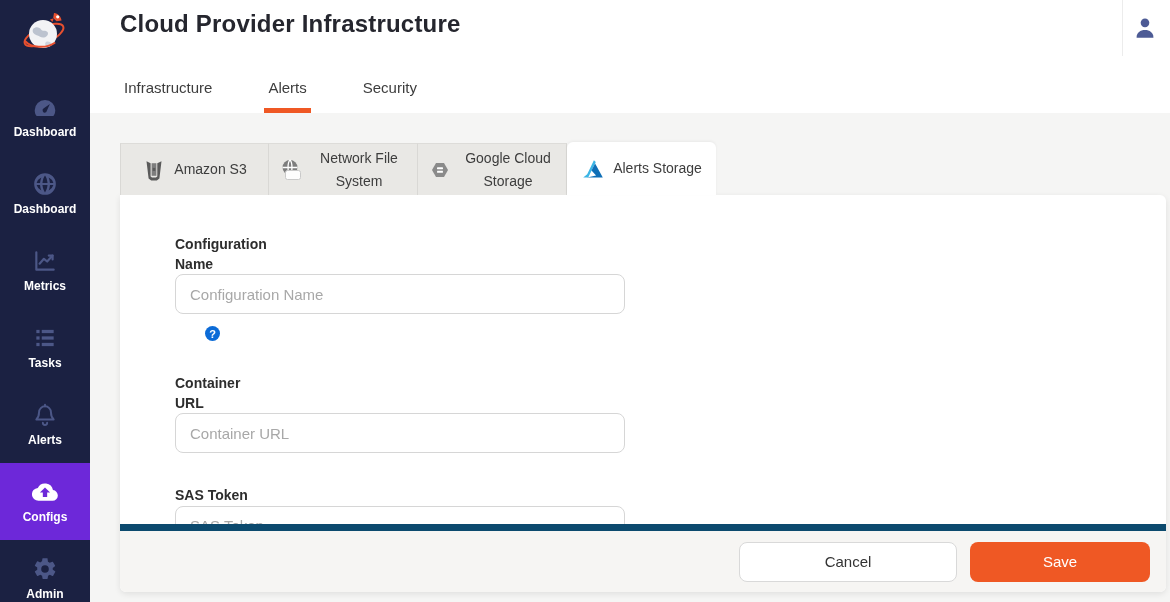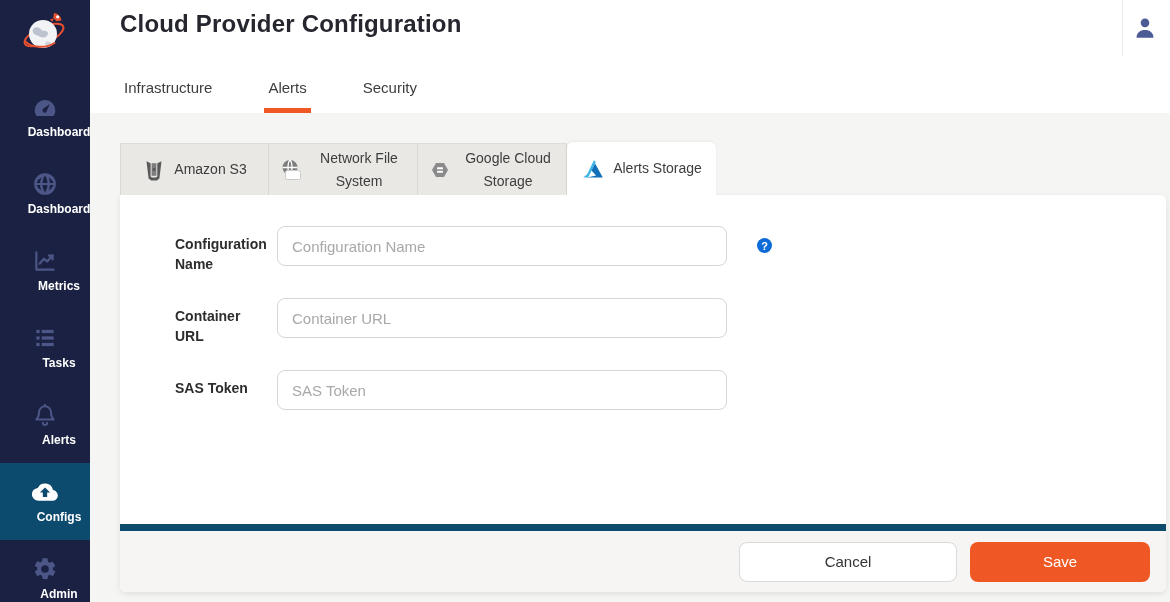--- a/index.html
+++ b/index.html
@@ -6,25 +6,25 @@
   html,body { margin:0; padding:0; }
   body {
     width:1170px; height:602px; position:relative; overflow:hidden;
     background:#f5f5f4; font-family:"Liberation Sans", sans-serif;
   }
 
   
   .sidebar { position:absolute; left:0; top:0; width:90px; height:602px; background:#1b2142; z-index:10; }
   .logo { height:78px; display:flex; align-items:flex-start; justify-content:center; padding-top:8px; }
   .nav-item { height:77px; display:flex; flex-direction:column; align-items:center; justify-content:center; gap:5px; cursor:pointer; }
-  .nav-item.active { background:#0c4a6e; }
+  .nav-item.active { background:#6d28d9; }
   .nav-icon { display:flex; }
   .nav-icon svg { width:26px; height:26px; color:#4c5787; }
   .nav-item.active .nav-icon svg { color:#ffffff; }
-  .nav-label { color:#ffffff; font-size:12px; font-weight:bold;padding-left:28px; }
+  .nav-label { color:#ffffff; font-size:12px; font-weight:bold; }
 
   
   .topbar { position:absolute; left:90px; top:0; width:1080px; height:113px; background:#ffffff; z-index:5; }
   .page-title { position:absolute; left:30px; top:10px; margin:0; font-size:24px; font-weight:bold; color:#25262e; letter-spacing:.2px; }
   .tabs { position:absolute; left:30px; bottom:0; display:flex; gap:48px; }
   .tab { position:relative; padding:12px 4px 17px; font-size:15px; color:#3d3d3d; cursor:pointer; }
   .tab.active::after { content:""; position:absolute; left:0; right:0; bottom:0; height:5px; background:#ef5824; }
   .topbar-divider { position:absolute; right:47px; top:0; width:1px; height:56px; background:#ececec; }
   .user-menu { position:absolute; right:11px; top:14px; cursor:pointer; }
   .user-menu svg { width:28px; height:28px; }
@@ -46,21 +46,21 @@
     border-radius:6px 6px 0 0; box-shadow:0 -1px 3px rgba(0,0,0,.05);
   }
 
   
   .panel {
     position:absolute; left:120px; top:195px; width:1046px; height:397px;
     background:#ffffff; border-radius:0 6px 6px 6px;
     box-shadow:0 2px 6px rgba(0,0,0,.09); z-index:2;
   }
   .form { padding:31px 0 0 55px; }
-  .form-row { display:flex; align-items:flex-start; margin-bottom:24px; }
+  .form-row { display:flex; align-items:flex-start; margin-bottom:24px;flex-direction:column; }
   .form-label { width:86px; margin-right:16px; padding-top:9px; font-size:14px; font-weight:bold; color:#2d2d2d; line-height:1.4; }
   .form-input {
     width:450px; height:40px; border:1px solid #d6d6d6; border-radius:8px;
     padding:0 14px; font-size:15px; color:#333; font-family:inherit; background:#fff; outline:none;
   }
   .form-input::placeholder { color:#a8a8a8; }
   .help-badge {
     margin-left:30px; margin-top:12px; width:15px; height:15px; border-radius:50%;
     background:#0c6bd7; color:#fff; font-size:11px; font-weight:bold;
     display:flex; align-items:center; justify-content:center; cursor:pointer;
@@ -156,21 +156,21 @@
         <svg viewBox="0 0 24 24" fill="currentColor">
             <path d="M19.14 12.94c.04-.3.06-.61.06-.94s-.02-.64-.07-.94l2.03-1.58a.5.5 0 0 0 .12-.64l-1.92-3.32a.5.5 0 0 0-.61-.22l-2.39.96c-.5-.38-1.03-.7-1.62-.94l-.36-2.54A.5.5 0 0 0 13.89 2h-3.78a.5.5 0 0 0-.49.42l-.36 2.54c-.59.24-1.13.56-1.62.94l-2.39-.96a.5.5 0 0 0-.61.22L2.72 8.48a.5.5 0 0 0 .12.64l2.03 1.58c-.05.3-.07.63-.07.94s.02.64.07.94l-2.03 1.58a.5.5 0 0 0-.12.64l1.92 3.32c.14.24.42.34.68.24l2.39-.96c.5.38 1.03.7 1.62.94l.36 2.54c.04.24.25.42.49.42h3.78c.24 0 .45-.18.49-.42l.36-2.54c.59-.24 1.13-.56 1.62-.94l2.39.96c.26.1.54 0 .68-.24l1.92-3.32a.5.5 0 0 0-.12-.64l-2.01-1.58zM12 15.5a3.5 3.5 0 1 1 0-7 3.5 3.5 0 0 1 0 7z"></path>
           </svg>
       </span>
       <span class="nav-label">Admin</span>
     </div>
   </nav>
 </aside>
 
 <header class="topbar">
-  <h1 class="page-title">Cloud Provider Configuration</h1>
+  <h1 class="page-title">Cloud Provider Infrastructure</h1>
   <div class="tabs">
     <div class="tab">Infrastructure</div>
     <div class="tab active">Alerts</div>
     <div class="tab">Security</div>
   </div>
   <div class="topbar-divider"></div>
   <div class="user-menu">
     <svg viewBox="0 0 24 24" fill="#4d5b95">
         <circle cx="12" cy="7.6" r="3.7"></circle>
         <path d="M4.8 20c0-3.9 3.2-6.2 7.2-6.2s7.2 2.3 7.2 6.2v.4H4.8z"></path>

